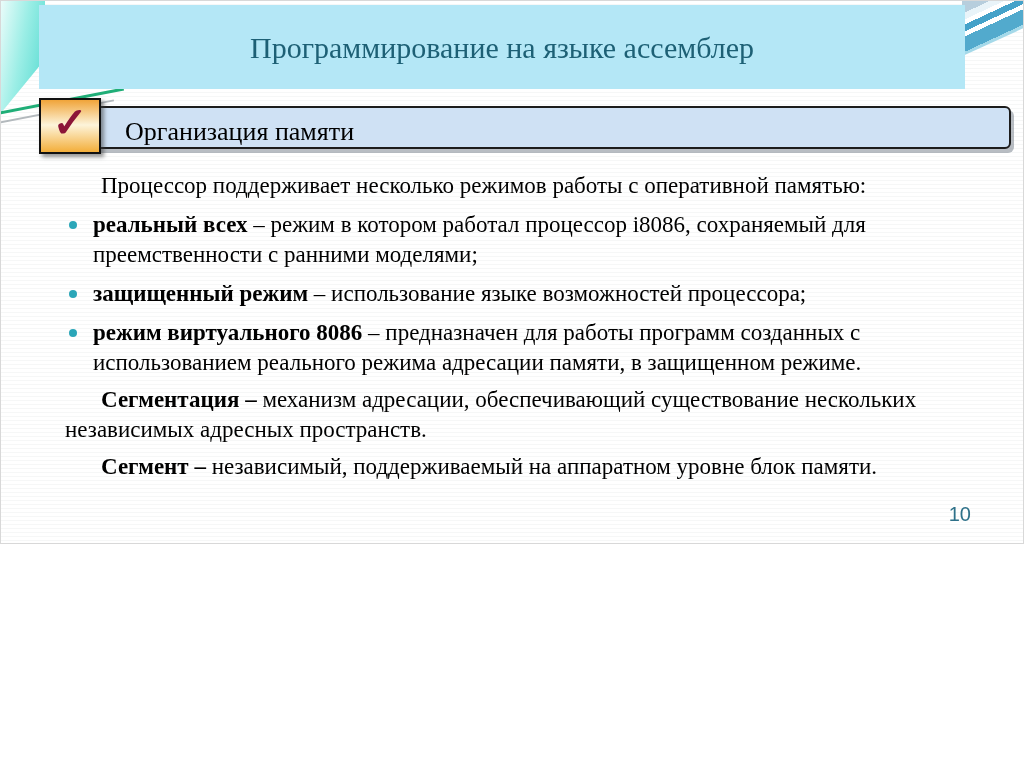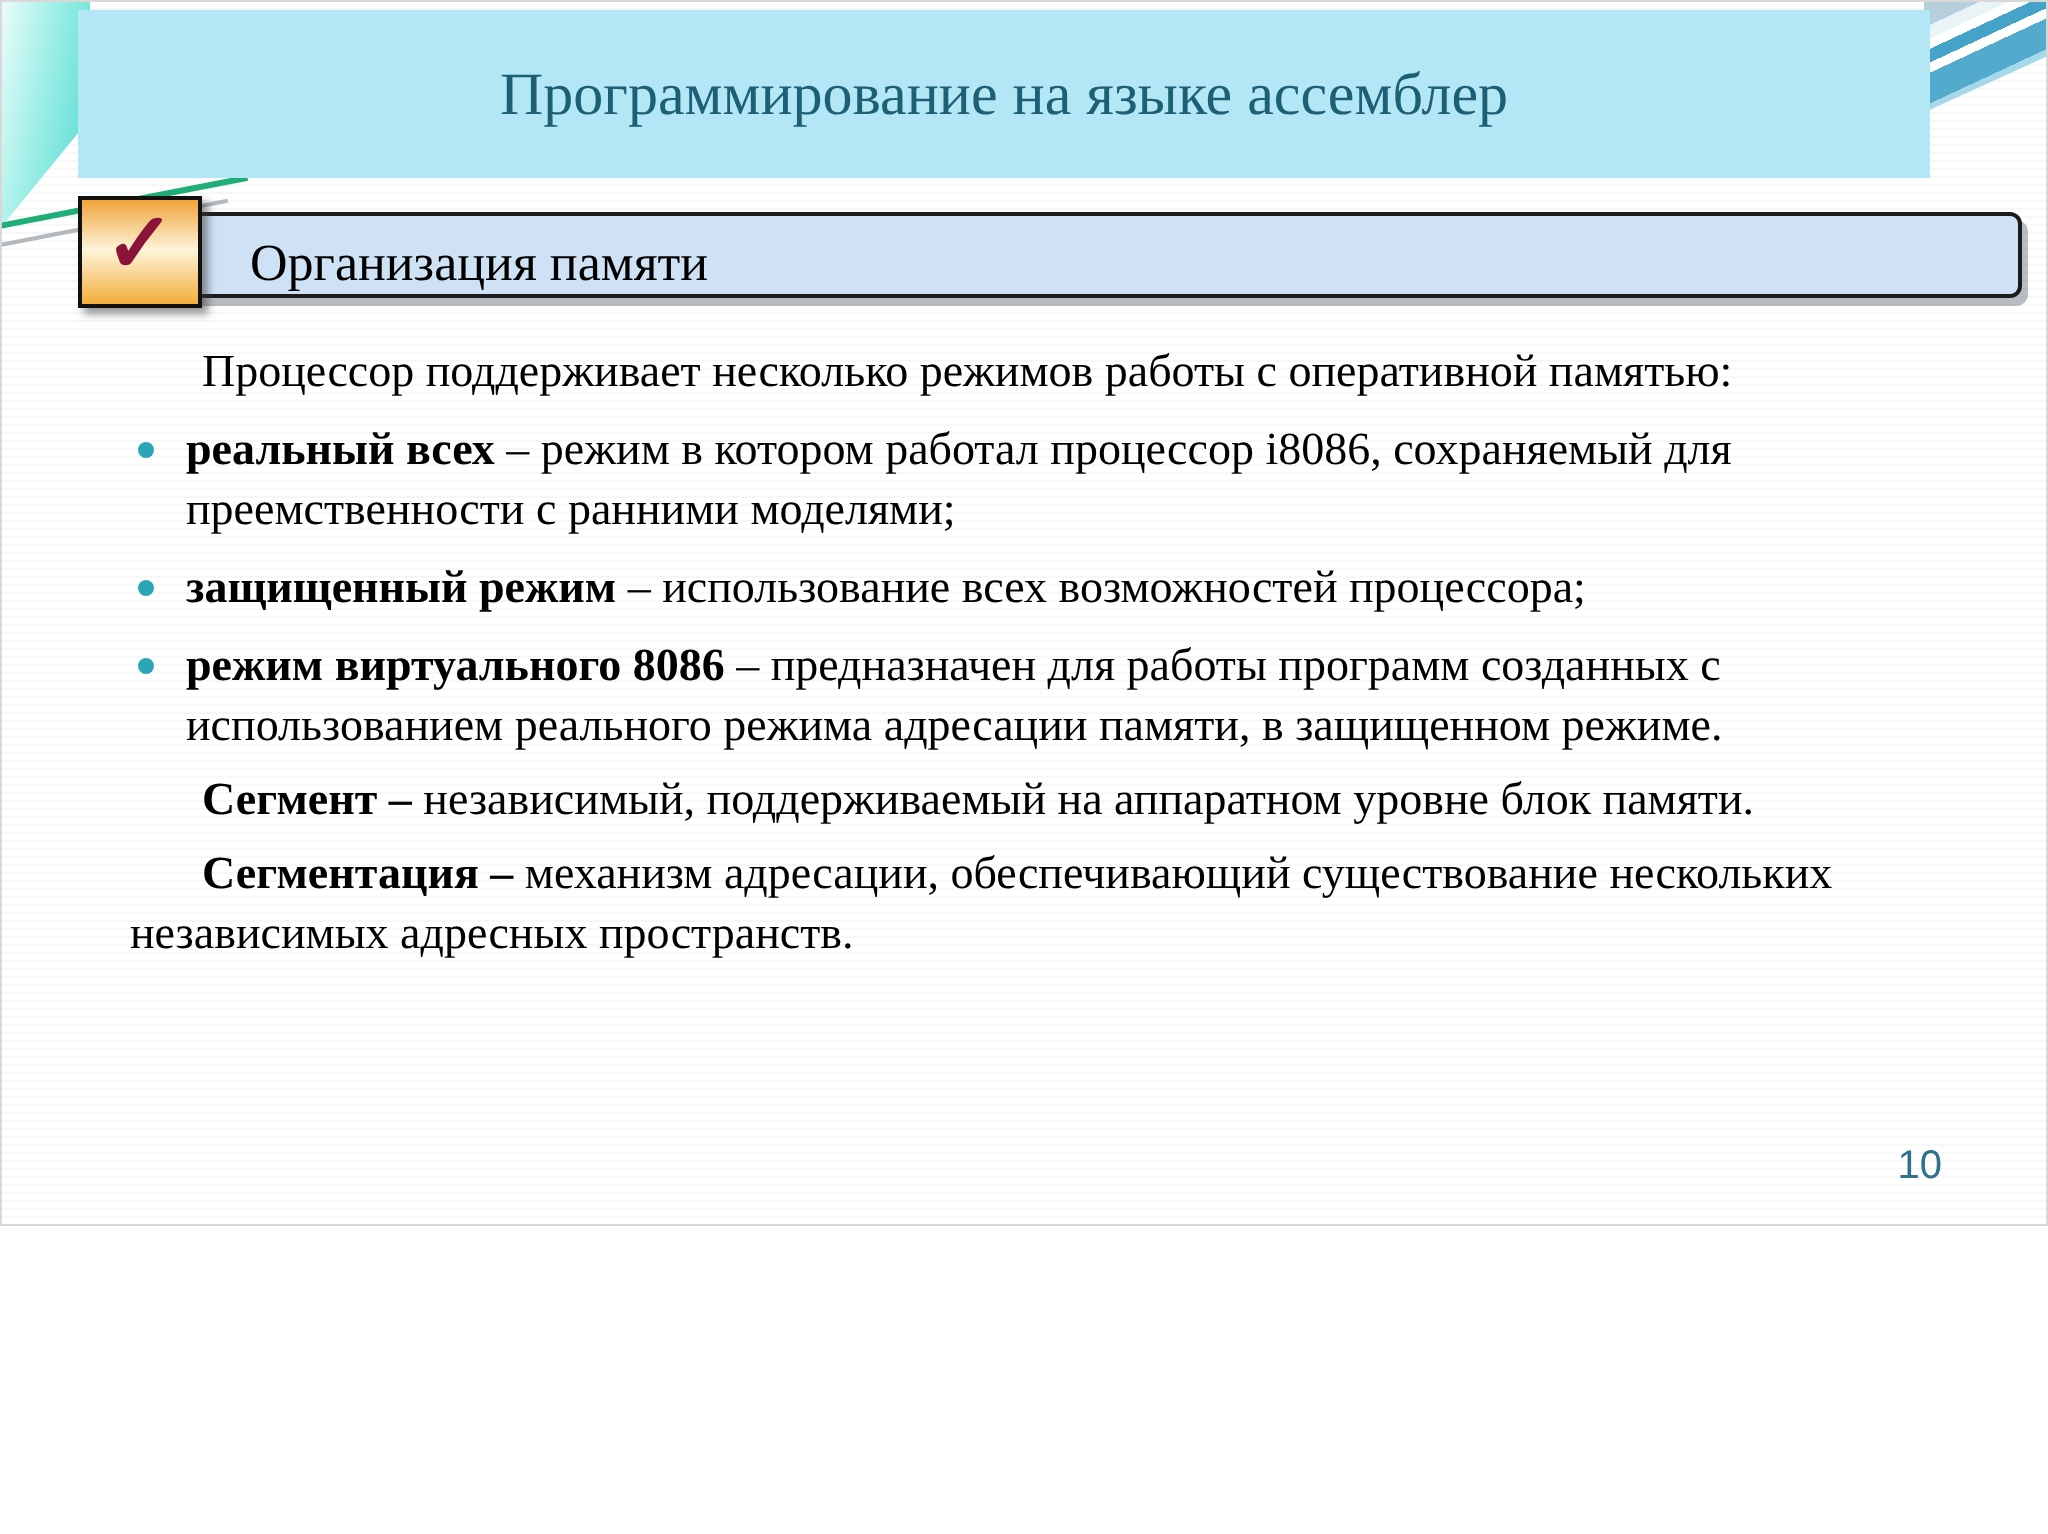--- a/index.html
+++ b/index.html
@@ -1,20 +1,20 @@
 <!DOCTYPE html>
 <html><head>
 <meta charset="utf-8">
 <style>
   * { margin:0; padding:0; box-sizing:border-box; }
   html,body { width:1024px; height:767px; }
   body { font-family:"Liberation Serif", serif; }
 
   .slide {
-    position:relative; width:1024px; height:613px; overflow:hidden;
+    position:relative; width:1024px; height:544px; overflow:hidden;
     background:repeating-linear-gradient(to bottom, #ffffff 0 3px, #f6f7f7 3px 4px);
     border:1px solid #d8d8d8;
     padding-left:20px;
   }
 
   
   .corner-left {
     position:absolute; left:0; top:0; width:44px; height:112px;
     background:linear-gradient(100deg, #eafcfa 0%, #9ceee6 45%, #4fd9cf 100%);
     clip-path:polygon(0 0, 100% 0, 100% 52%, 0 100%);
@@ -116,31 +116,31 @@
   </div>
 
   <div class="body-text">
     <p class="intro">Процессор поддерживает несколько режимов работы с оперативной памятью:</p>
 
     <ul class="bullets">
       <li class="bullet-item">
         <span class="bullet-dot"></span><b>реальный всех</b><span> – режим в котором работал процессор i8086, сохраняемый для преемственности с ранними моделями;</span>
       </li>
       <li class="bullet-item">
-        <span class="bullet-dot"></span><b>защищенный режим</b><span> – использование всех возможностей процессора;</span>
+        <span class="bullet-dot"></span><b>защищенный режим</b><span> – использование языке возможностей процессора;</span>
       </li>
       <li class="bullet-item">
         <span class="bullet-dot"></span><b>режим виртуального 8086</b><span> – предназначен для работы программ созданных с использованием реального режима адресации памяти, в защищенном режиме.</span>
       </li>
     </ul>
 
 
     <p class="definition">
-      <b>Сегмент –</b><span> независимый, поддерживаемый на аппаратном уровне блок памяти.</span>
+      <b>Сегментация –</b><span> механизм адресации, обеспечивающий существование нескольких независимых адресных пространств.</span>
     </p>
     <p class="definition">
-      <b>Сегментация –</b><span> механизм адресации, обеспечивающий существование нескольких независимых адресных пространств.</span>
+      <b>Сегмент –</b><span> независимый, поддерживаемый на аппаратном уровне блок памяти.</span>
     </p>
   </div>
 
   <div class="page-number">10</div>
 
 </div>
 
 </body></html>

